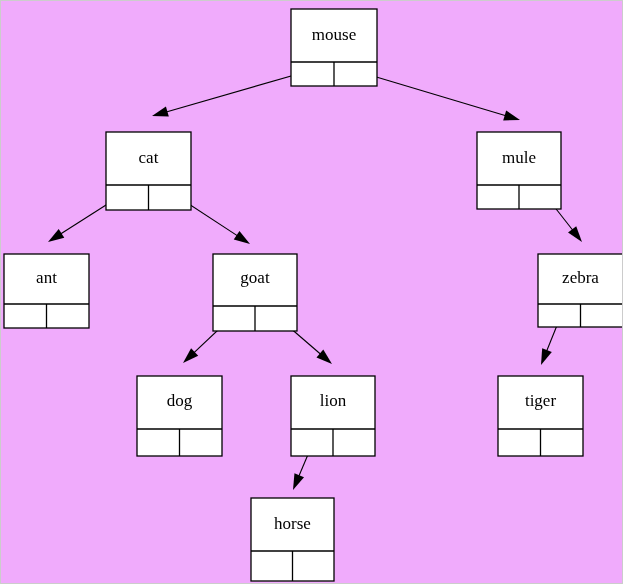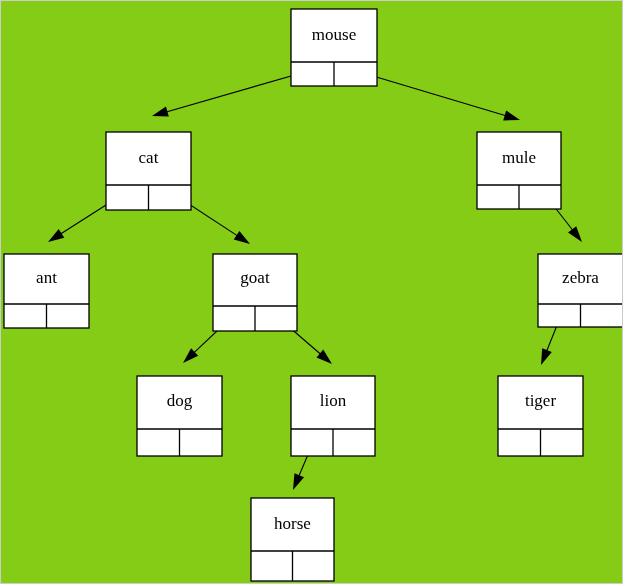--- a/index.html
+++ b/index.html
@@ -10,21 +10,21 @@
   body {
     width: 625px;
     height: 586px;
     font-family: "Liberation Serif", serif;
   }
   #canvas-frame {
     position: relative;
     width: 623px;
     height: 584px;
     border: 1px solid #cccccc;
-    background: #84cc16;
+    background: #f0abfc;
     box-sizing: border-box;
     overflow: hidden;
     text-decoration: underline;
   }
   #tree-svg {
     position: absolute;
     left: 0;
     top: 0;
     width: 623px;
     height: 584px;

